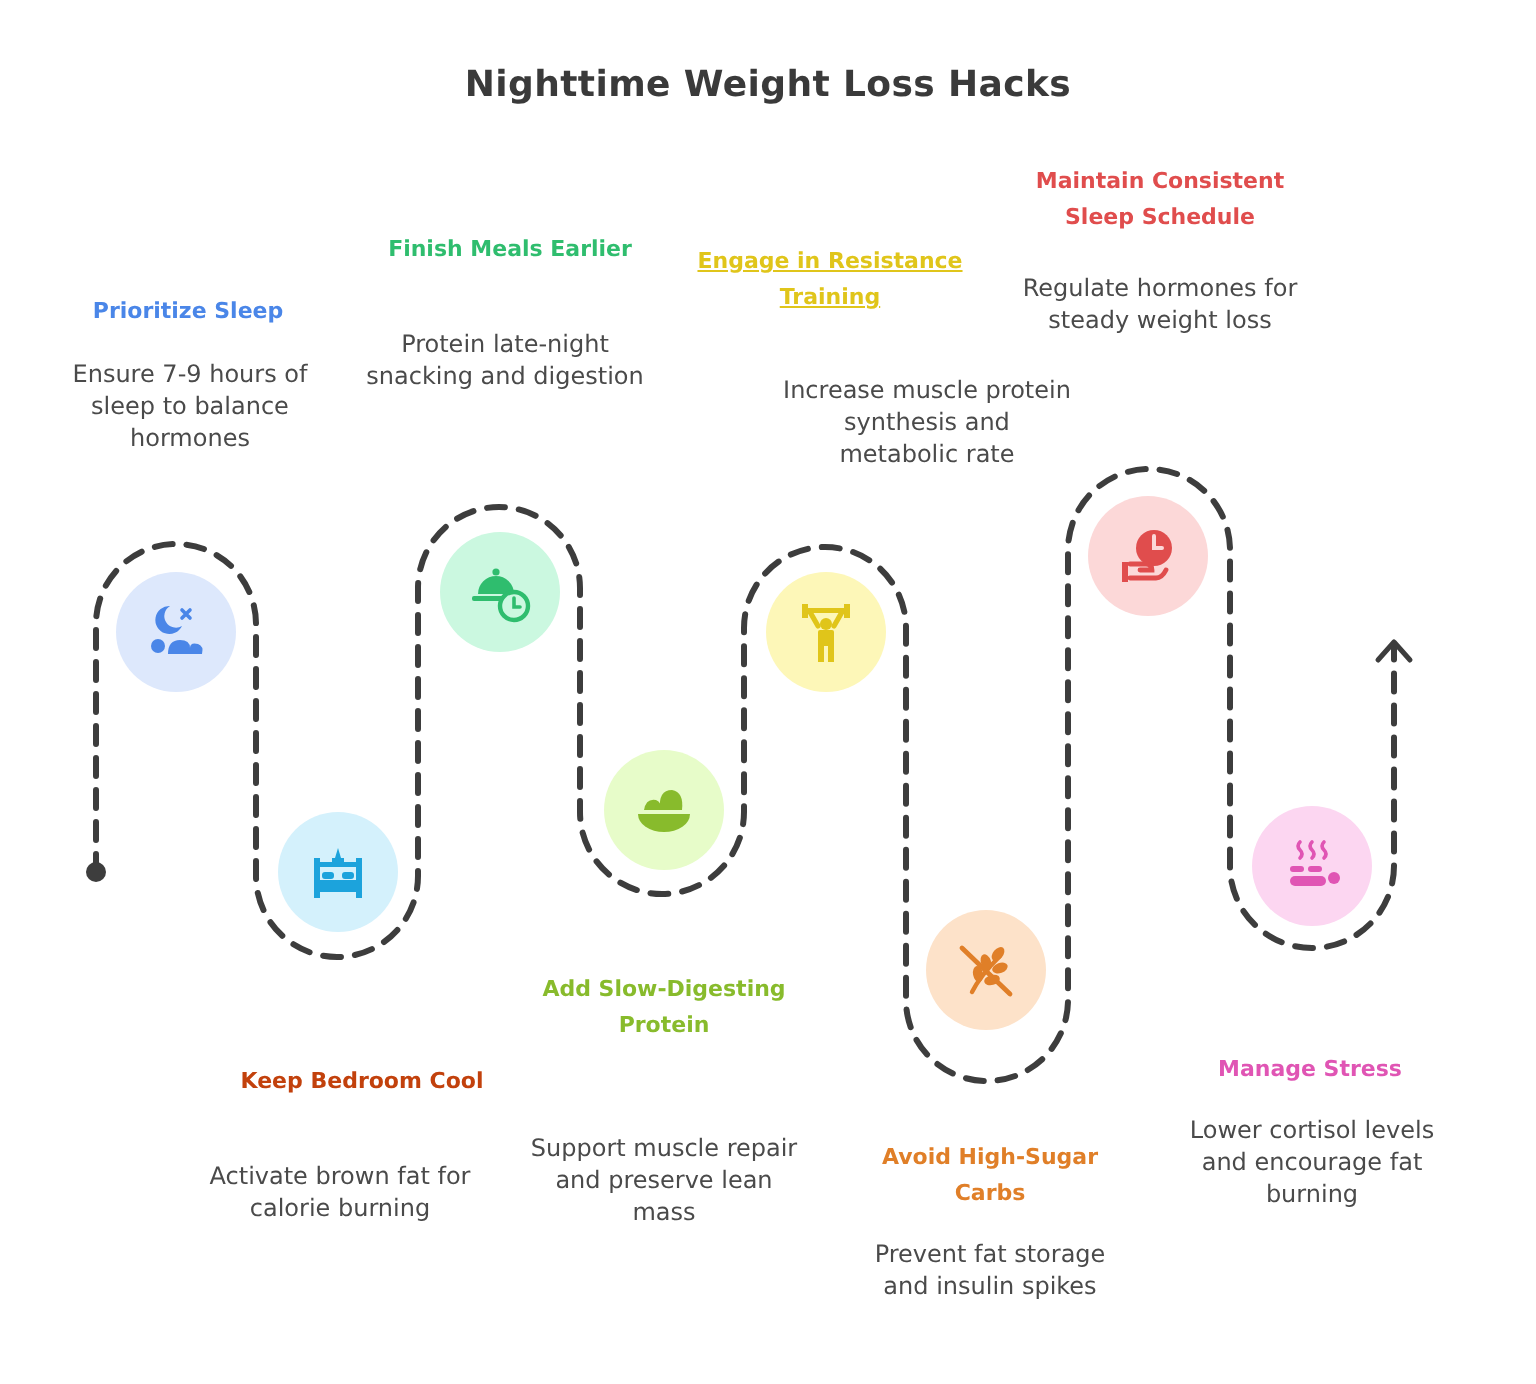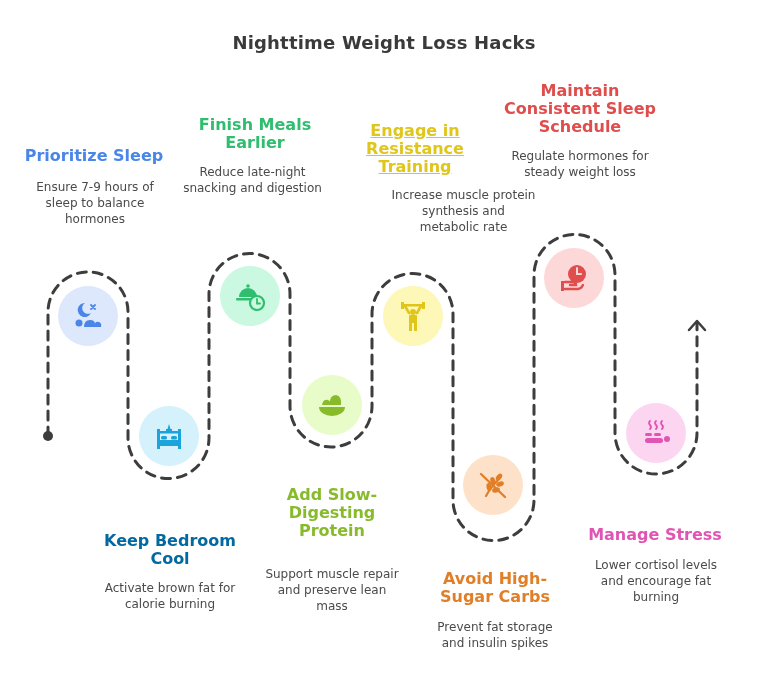--- a/index.html
+++ b/index.html
@@ -2,21 +2,21 @@
 <html><head>
   <meta charset="utf-8">
   <style>
     html, body { margin: 0; padding: 0; background: #ffffff; }
     body { width: 768px; height: 692px; position: relative; overflow: hidden;
            font-family: "DejaVu Sans", sans-serif; color: #444444; }
     .title { position: absolute; left: 0; top: 32px; width: 768px; text-align: center;
              font-size: 18px; font-weight: bold; color: #3a3a3a; letter-spacing: 0.2px; }
     svg.canvas { position: absolute; left: 0; top: 0; }
     .step-label { position: absolute; text-align: center; font-weight: bold;
-                  font-size: 16px; line-height: 18px; }
+                  font-size: 11px; line-height: 18px; }
     .step-desc { position: absolute; text-align: center; font-size: 12px;
                  line-height: 16px; color: #4a4a4a; }
     .icon-circle { position: absolute; width: 60px; height: 60px; border-radius: 50%;
                    display: flex; align-items: center; justify-content: center; }
     .icon-circle svg { width: 34px; height: 34px; }
   </style>
 </head>
 <body>
 
 <div class="title">Nighttime Weight Loss Hacks</div>
@@ -37,39 +37,39 @@
     <svg viewBox="0 0 34 34">
       <path d="M14 4 a7 7 0 1 0 6 10 a5.5 5.5 0 1 1 -6 -10z" fill="#4a86e8"></path>
       <path d="M20 6 l4 4 M24 6 l-4 4" stroke="#4a86e8" stroke-width="1.8" stroke-linecap="round"></path>
       <circle cx="8" cy="24" r="3.5" fill="#4a86e8"></circle>
       <path d="M13 28 q0 -7 6 -7 q5 0 5 4 q0 -3 4 -2 q3 1 2 5 z" fill="#4a86e8"></path>
     </svg>
   </div>
 </div>
 
 <div>
-  <div class="step-label" style="left:95px; top:532px; width:150px; color:#0369a1;">Keep Bedroom Cool</div>
+  <div class="step-label" style="left:106px; top:532px; width:150px; color:#c2410c;">Keep Bedroom Cool</div>
   <div class="step-desc" style="left:95px; top:580px; width:150px;">Activate brown fat for calorie burning</div>
   <div class="icon-circle" style="left:139px; top:406px; background:#d4f1fc;">
     <svg viewBox="0 0 34 34">
       <path d="M17 5 l1.5 5 h-3z" fill="#1ca3dc"></path>
       <rect x="14" y="10" width="6" height="3" fill="#1ca3dc"></rect>
       <rect x="5" y="10" width="3" height="20" fill="#1ca3dc"></rect>
       <rect x="26" y="10" width="3" height="20" fill="#1ca3dc"></rect>
       <rect x="5" y="12" width="24" height="2.5" fill="#1ca3dc"></rect>
       <rect x="9" y="17" width="6" height="3.5" rx="1.5" fill="#1ca3dc"></rect>
       <rect x="19" y="17" width="6" height="3.5" rx="1.5" fill="#1ca3dc"></rect>
       <rect x="7" y="21" width="20" height="6" fill="#1ca3dc"></rect>
     </svg>
   </div>
 </div>
 
 <div>
   <div class="step-label" style="left:185px; top:116px; width:140px; color:#2fbd6e;">Finish Meals Earlier</div>
-  <div class="step-desc" style="left:180px; top:164px; width:145px;">Reduce late-night snacking and digestion</div>
+  <div class="step-desc" style="left:180px; top:164px; width:145px;">Protein late-night snacking and digestion</div>
   <div class="icon-circle" style="left:220px; top:266px; background:#cbf8e0;">
     <svg viewBox="0 0 34 34">
       <circle cx="15" cy="7" r="1.8" fill="#2fbd6e"></circle>
       <path d="M6 18 a9 9 0 0 1 18 0 z" fill="#2fbd6e"></path>
       <rect x="3" y="19" width="22" height="2.5" rx="1" fill="#2fbd6e"></rect>
       <circle cx="24" cy="24" r="7" fill="#cbf8e0" stroke="#2fbd6e" stroke-width="2.2"></circle>
       <path d="M24 20 v4.5 h3" fill="none" stroke="#2fbd6e" stroke-width="1.8" stroke-linecap="round"></path>
     </svg>
   </div>
 </div>
@@ -114,21 +114,21 @@
       <ellipse cx="24" cy="16" rx="2.5" ry="4" transform="rotate(70 24 16)" fill="#e07f28"></ellipse>
       <ellipse cx="13" cy="19" rx="2.5" ry="4" transform="rotate(-10 13 19)" fill="#e07f28"></ellipse>
       <ellipse cx="20" cy="22" rx="2.5" ry="4" transform="rotate(75 20 22)" fill="#e07f28"></ellipse>
       <path d="M5 6 L29 29" stroke="#e07f28" stroke-width="2.4" stroke-linecap="round"></path>
     </svg>
   </div>
 </div>
 
 <div>
   <div class="step-label" style="left:500px; top:82px; width:160px; color:#e04d4d;">Maintain Consistent Sleep Schedule</div>
-  <div class="step-desc" style="left:505px; top:148px; width:150px;">Regulate hormones for steady weight loss</div>
+  <div class="step-desc" style="left:505px; top:136px; width:150px;">Regulate hormones for steady weight loss</div>
   <div class="icon-circle" style="left:544px; top:248px; background:#fcd8d8;">
     <svg viewBox="0 0 34 34">
       <circle cx="20" cy="13" r="9" fill="#e04d4d"></circle>
       <path d="M20 7 v6 h4" stroke="#fcd8d8" stroke-width="2" fill="none" stroke-linecap="round"></path>
       <rect x="4" y="20" width="3" height="10" fill="#e04d4d"></rect>
       <path d="M8 21 h8 q3 0 3 3 h-6 M8 28 h13 q3 0 5 -4" stroke="#e04d4d" stroke-width="2.4" fill="none" stroke-linecap="round"></path>
     </svg>
   </div>
 </div>
 

